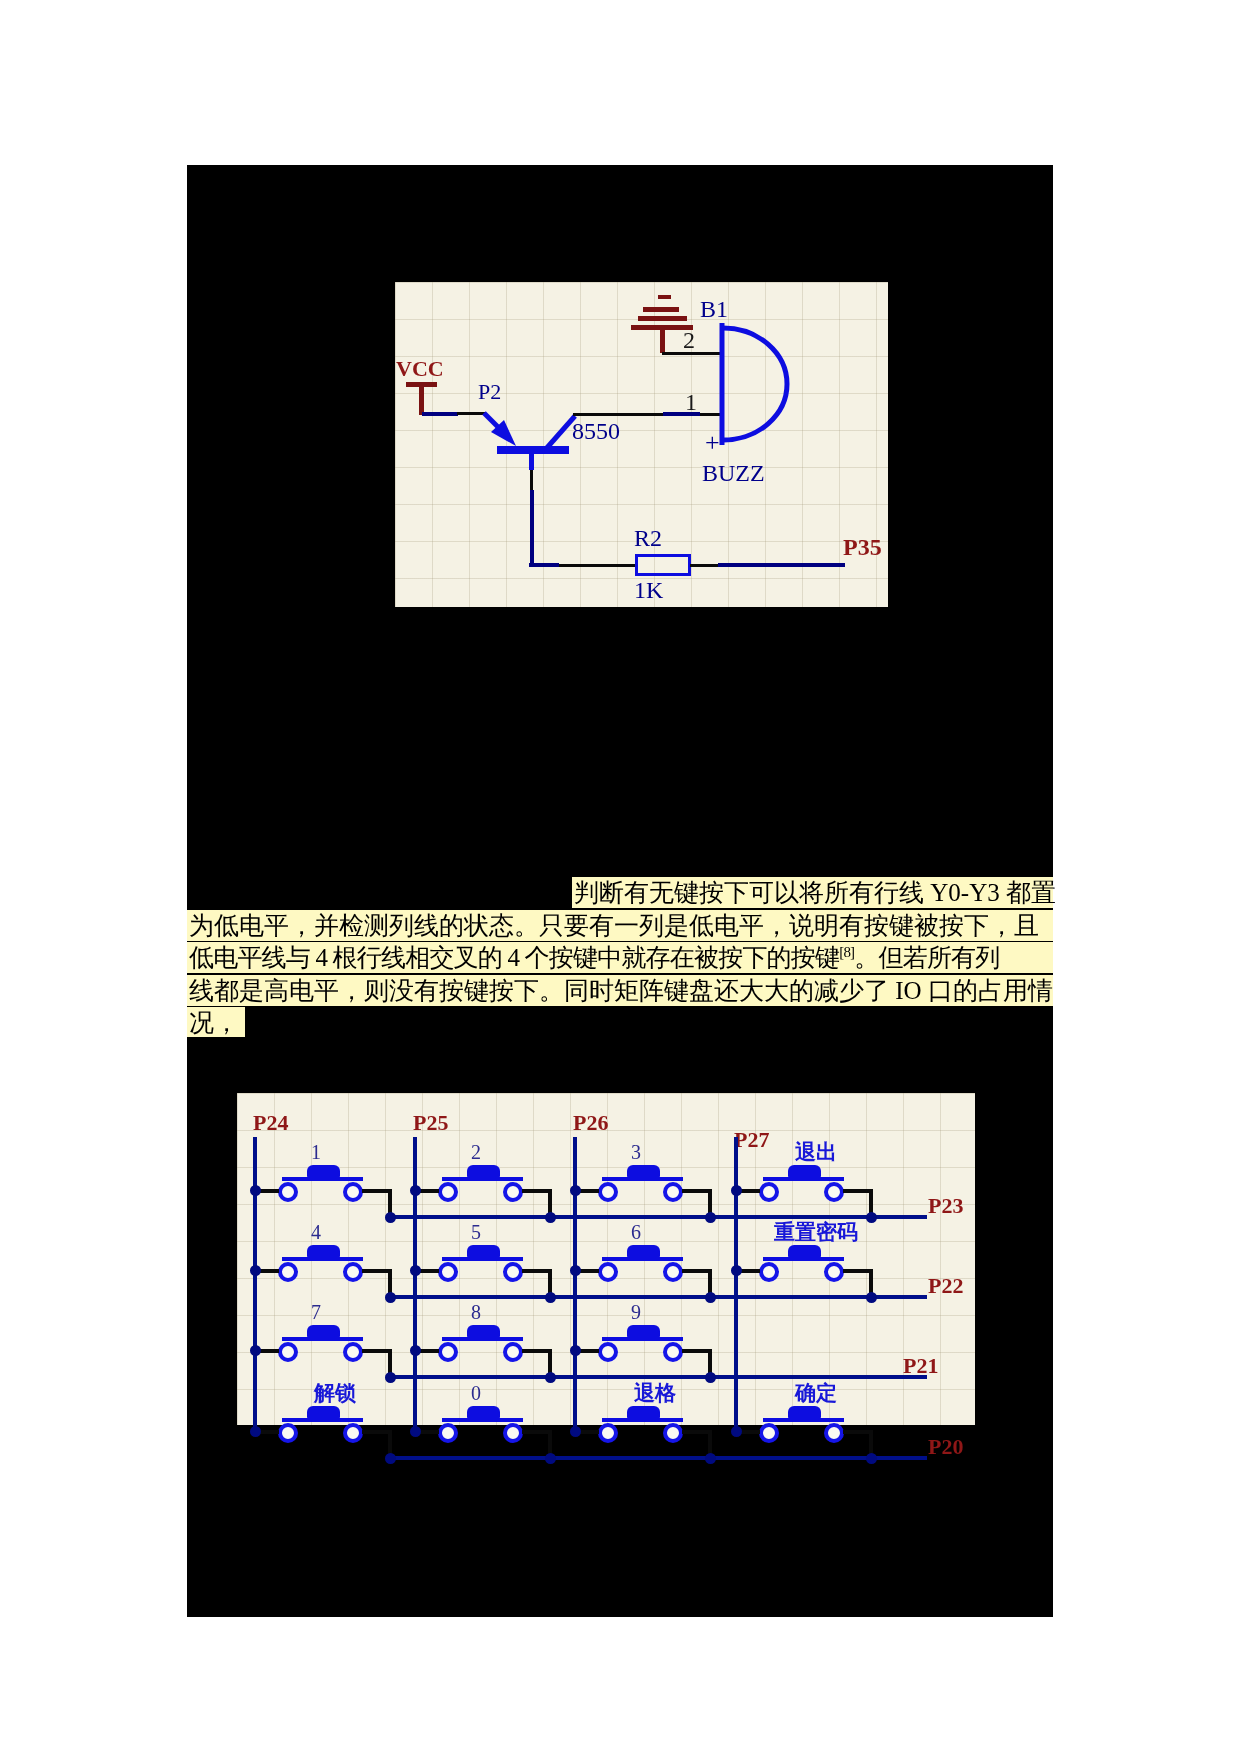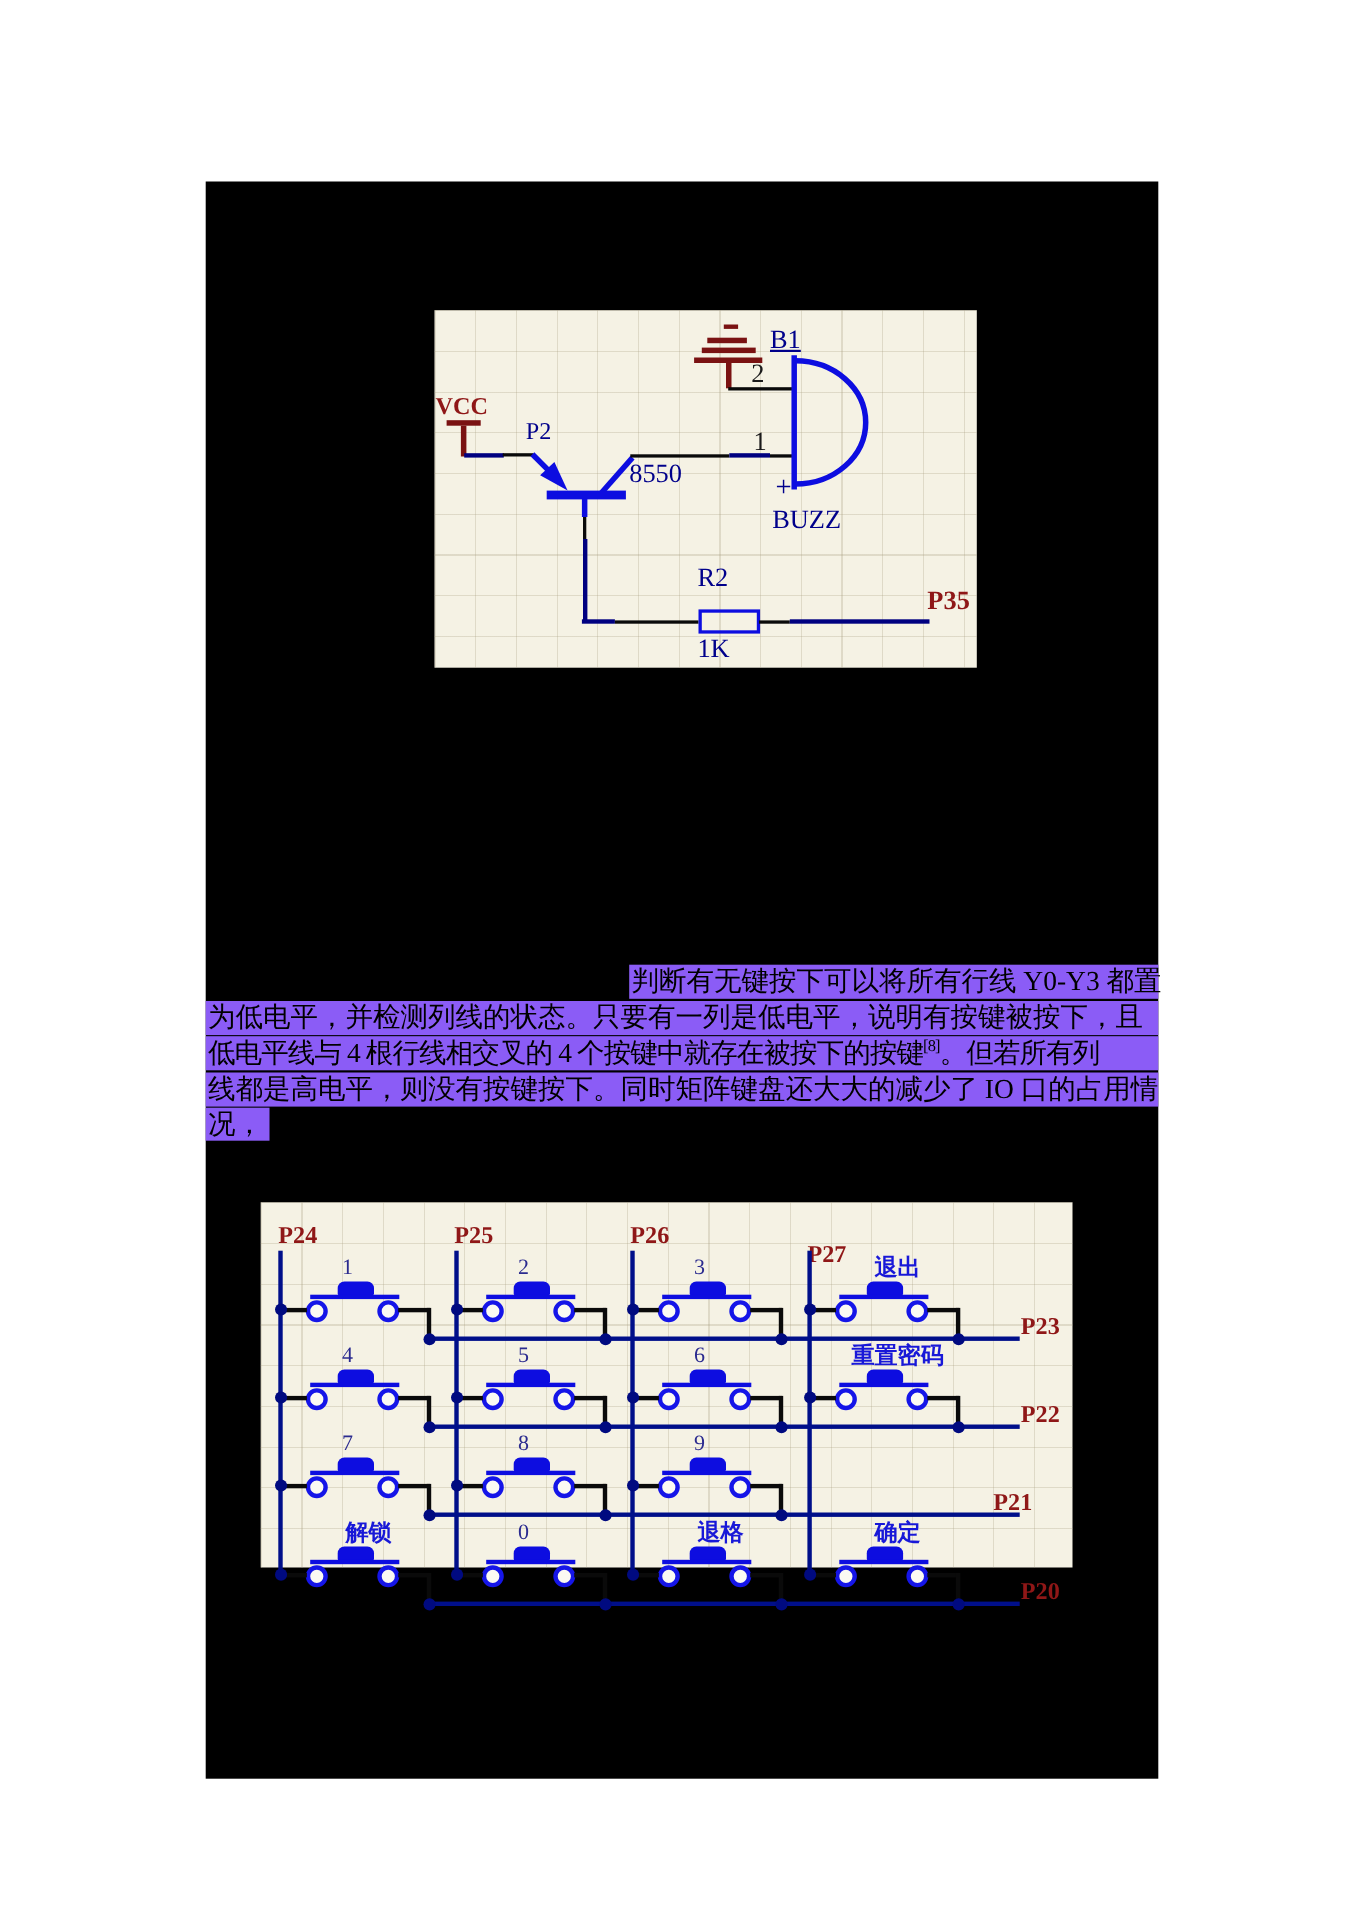--- a/index.html
+++ b/index.html
@@ -16,21 +16,21 @@
   .wk{position:absolute;background:#0a0a0a;}
   .wb{position:absolute;background:#0d0de0;}
   .maroon{color:#8F1717;font-weight:bold;}
   .navy{color:#00008B;}
   .blk{color:#1a1a1a;}
   .lbl{position:absolute;white-space:nowrap;line-height:1;}
   .sz22{font-size:22px;} .sz24{font-size:24px;} .sz26{font-size:26px;}
   .bar{position:absolute;background:#7A1212;}
   .r2box{position:absolute;border:3px solid #0d0de0;background:transparent;}
   
-  .tline{position:absolute;background:#8b5cf6;color:#000;font-size:25px;line-height:31px;
+  .tline{position:absolute;background:#fef9c3;color:#000;font-size:25px;line-height:31px;
          white-space:nowrap;padding-left:2px;}
   .tline sup{font-size:15px;line-height:0;}
   .tight{letter-spacing:-0.8px;}
   
   .colline{position:absolute;width:4px;background:#000f8a;}
   .rowline{position:absolute;height:4px;background:#000f8a;}
   .collabel,.rowlabel{position:absolute;color:#8F1717;font-weight:bold;font-size:22px;line-height:1;white-space:nowrap;}
   .key{position:absolute;width:160px;height:80px;}
   .key .klabel{position:absolute;top:5px;line-height:1;text-align:center;white-space:nowrap;}
   .key .num{left:21px;width:80px;font-size:20px;color:#2B2B8F;}
@@ -79,38 +79,38 @@
     <span class="bar" style="left:263px;top:13px;width:13px;height:4px;"></span>
     <span class="bar" style="left:248px;top:25px;width:36px;height:5px;"></span>
     <span class="bar" style="left:243px;top:34px;width:49px;height:5px;"></span>
     <span class="bar" style="left:236px;top:43px;width:62px;height:5px;"></span>
     <span class="bar" style="left:265px;top:46px;width:5px;height:25px;"></span>
 
     <span class="wk" style="left:267px;top:70px;width:60px;height:3px;"></span>
     <span class="lbl blk sz24" style="left:288px;top:46px;">2</span>
     <span class="lbl blk sz24" style="left:290px;top:108px;">1</span>
 
-    <span class="lbl navy sz24" style="left:305px;top:15px;text-decoration:underline;">B1</span>
+    <span class="lbl navy sz24" style="left:305px;top:15px;">B1</span>
     <svg class="abs" style="left:0;top:0;" width="493" height="325">
       <line x1="327" y1="41" x2="327" y2="163" stroke="#0d0de0" stroke-width="5"></line>
       <path d="M 328 46 A 64 56 0 0 1 328 158" fill="none" stroke="#0d0de0" stroke-width="5"></path>
     </svg>
     <span class="lbl navy sz26" style="left:310px;top:148px;">+</span>
     <span class="lbl navy sz24" style="left:307px;top:179px;">BUZZ</span>
 
     <span class="wb" style="left:134px;top:171px;width:5px;height:17px;"></span>
     <span class="wk" style="left:135px;top:188px;width:3px;height:20px;"></span>
     <span class="w" style="left:134.5px;top:208px;width:4px;height:75px;"></span>
 
     <span class="w" style="left:134px;top:281px;width:30px;height:4px;"></span>
     <span class="wk" style="left:164px;top:281.5px;width:76px;height:3px;"></span>
     <span class="r2box" style="left:240px;top:272px;width:50px;height:16px;"></span>
     <span class="wk" style="left:295px;top:281.5px;width:28px;height:3px;"></span>
     <span class="w" style="left:323px;top:281px;width:127px;height:4px;"></span>
-    <span class="lbl navy sz24" style="left:239px;top:232px;">R2</span>
+    <span class="lbl navy sz24" style="left:239px;top:244px;">R2</span>
     <span class="lbl navy sz24" style="left:239px;top:296px;">1K</span>
     <span class="lbl maroon sz24" style="left:448px;top:253px;">P35</span>
   </div>
 
   <div class="tline" style="left:385px;top:712px;width:479px;height:31px;">判断有无键按下可以将所有行线 Y0-Y3 都置</div>
   <div class="tline" style="left:0px;top:745px;width:864px;height:31px;">为低电平，并检测列线的状态。只要有一列是低电平，说明有按键被按下，且</div>
   <div class="tline tight" style="left:0px;top:777px;width:864px;height:31px;"><span>低电平线与 4 根行线相交叉的 4 个按键中就存在被按下的按键</span><sup>[8]</sup><span>。但若所有列</span></div>
   <div class="tline" style="left:0px;top:810px;width:864px;height:31px;">线都是高电平，则没有按键按下。同时矩阵键盘还大大的减少了 IO 口的占用情</div>
   <div class="tline" style="left:0px;top:842px;width:56px;height:30px;">况，</div>
 

